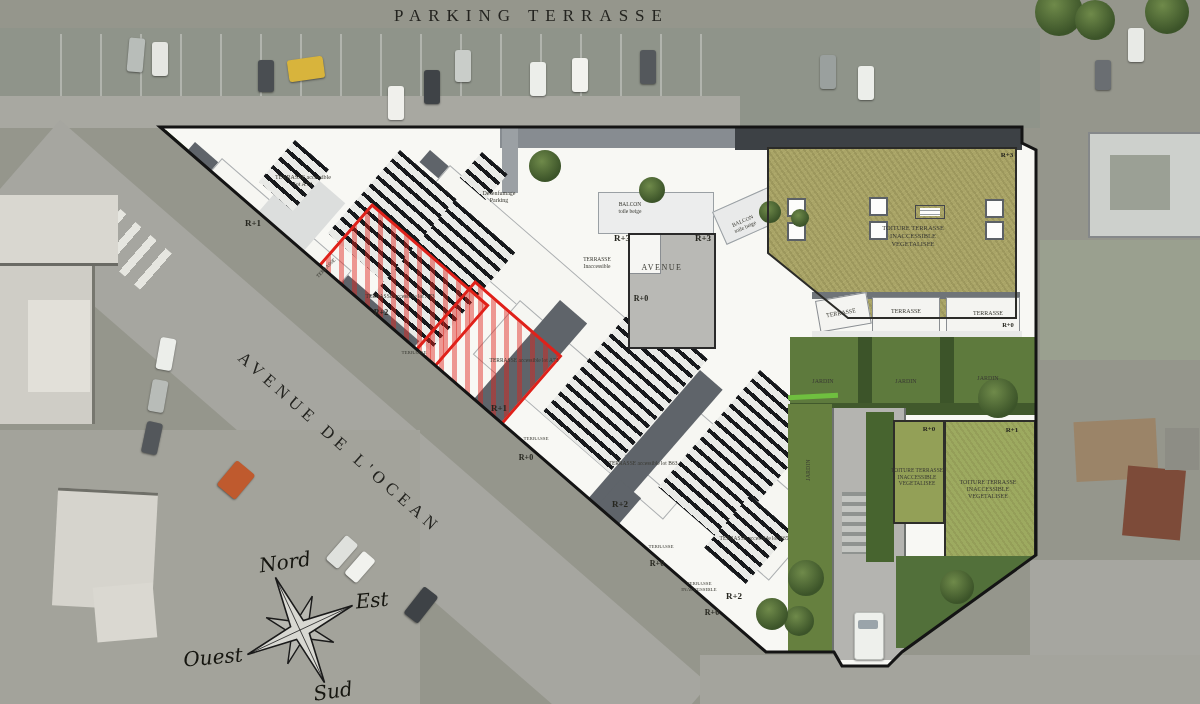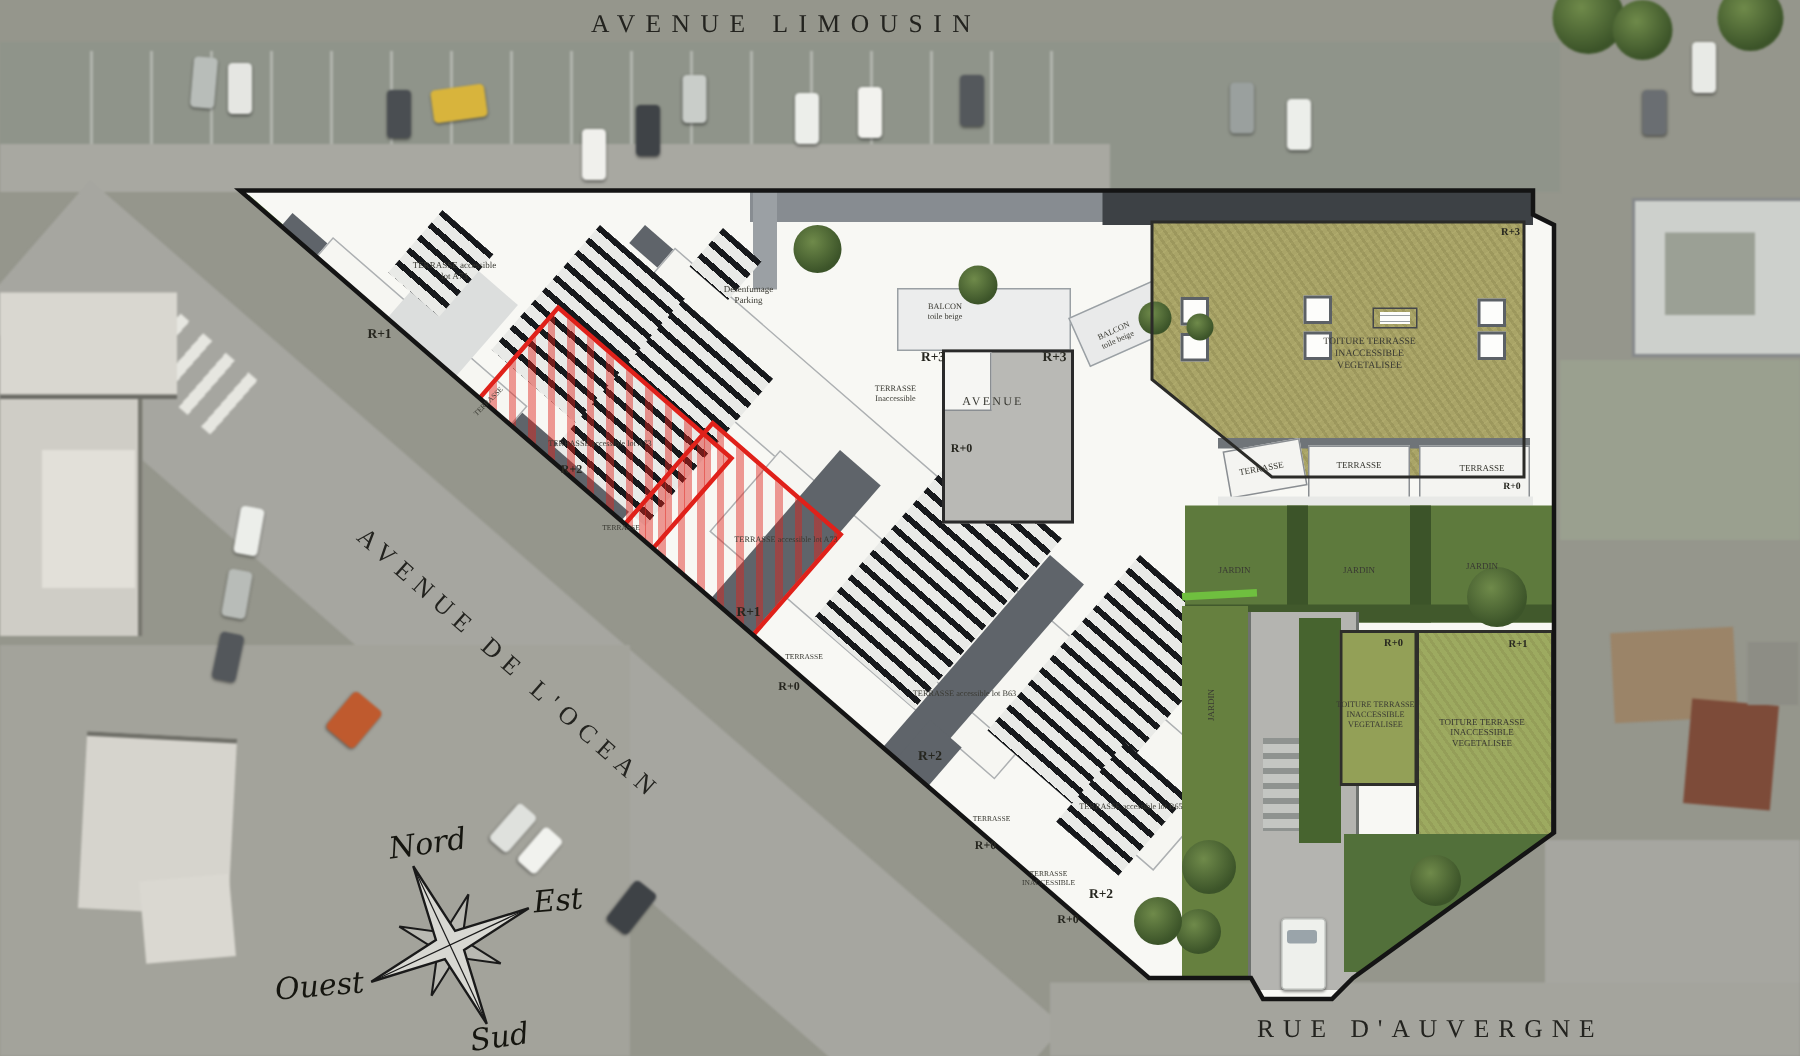--- a/index.html
+++ b/index.html
@@ -225,23 +225,22 @@
       <div class="lab" style="left: 917px; top: 477px; font-size: 10px; font-weight: 400; transform: translate(-50%, -50%) rotate(0deg) scale(0.55);">TOITURE TERRASSE
 INACCESSIBLE
 VEGETALISEE</div>
       <div class="lab" style="left: 929px; top: 429px; font-size: 10px; font-weight: 700; color: rgb(38, 38, 31); transform: translate(-50%, -50%) rotate(0deg) scale(0.7);">R+0</div>
       <div class="lab" style="left: 988px; top: 489px; font-size: 10px; font-weight: 400; transform: translate(-50%, -50%) rotate(0deg) scale(0.6);">TOITURE TERRASSE
 INACCESSIBLE
 VEGETALISEE</div>
       <div class="lab" style="left: 1012px; top: 430px; font-size: 10px; font-weight: 700; color: rgb(38, 38, 31); transform: translate(-50%, -50%) rotate(0deg) scale(0.7);">R+1</div>
     </div>
 
-  <div class="street" style="left:394px;top:6px;">AVENUE LIMOUSIN</div>
+  <div class="street" style="left:394px;top:6px;">PARKING TERRASSE</div>
   <div class="street" style="left:247px;top:348px;transform-origin:0 0;transform:rotate(41.5deg);letter-spacing:5.5px;">AVENUE DE L'OCEAN</div>
-  <div class="street" style="left:838px;top:676px;letter-spacing:6px;">RUE D'AUVERGNE</div>
 
   <svg width="150" height="170" viewBox="0 0 150 170" style="left:225px;top:545px;">
     <polygon points="87.3,51.2 83.2,81.2 108.8,97.3 78.8,93.2 62.7,118.8 66.8,88.8 41.2,72.7 71.2,76.8" fill="#b9b9b2" stroke="#1a1a1a" stroke-width="1.4"></polygon>
     <polygon points="50.5,32.5 78.4,75.6 127.5,60.5 84.4,88.4 99.5,137.6 71.6,94.4 22.5,109.5 65.6,81.6" fill="#d8d8d2" stroke="#1a1a1a" stroke-width="1.6"></polygon>
     <line x1="50.5" y1="32.5" x2="99.5" y2="137.6" stroke="#1a1a1a" stroke-width=".8"></line>
     <line x1="127.5" y1="60.5" x2="22.5" y2="109.5" stroke="#1a1a1a" stroke-width=".8"></line>
   </svg>
   <div class="compass-lab" style="left:285px;top:562px;transform:translate(-50%,-50%) rotate(-8deg);">Nord</div>
   <div class="compass-lab" style="left:372px;top:600px;transform:translate(-50%,-50%) rotate(-5deg);">Est</div>
   <div class="compass-lab" style="left:213px;top:657px;transform:translate(-50%,-50%) rotate(-5deg);">Ouest</div>

